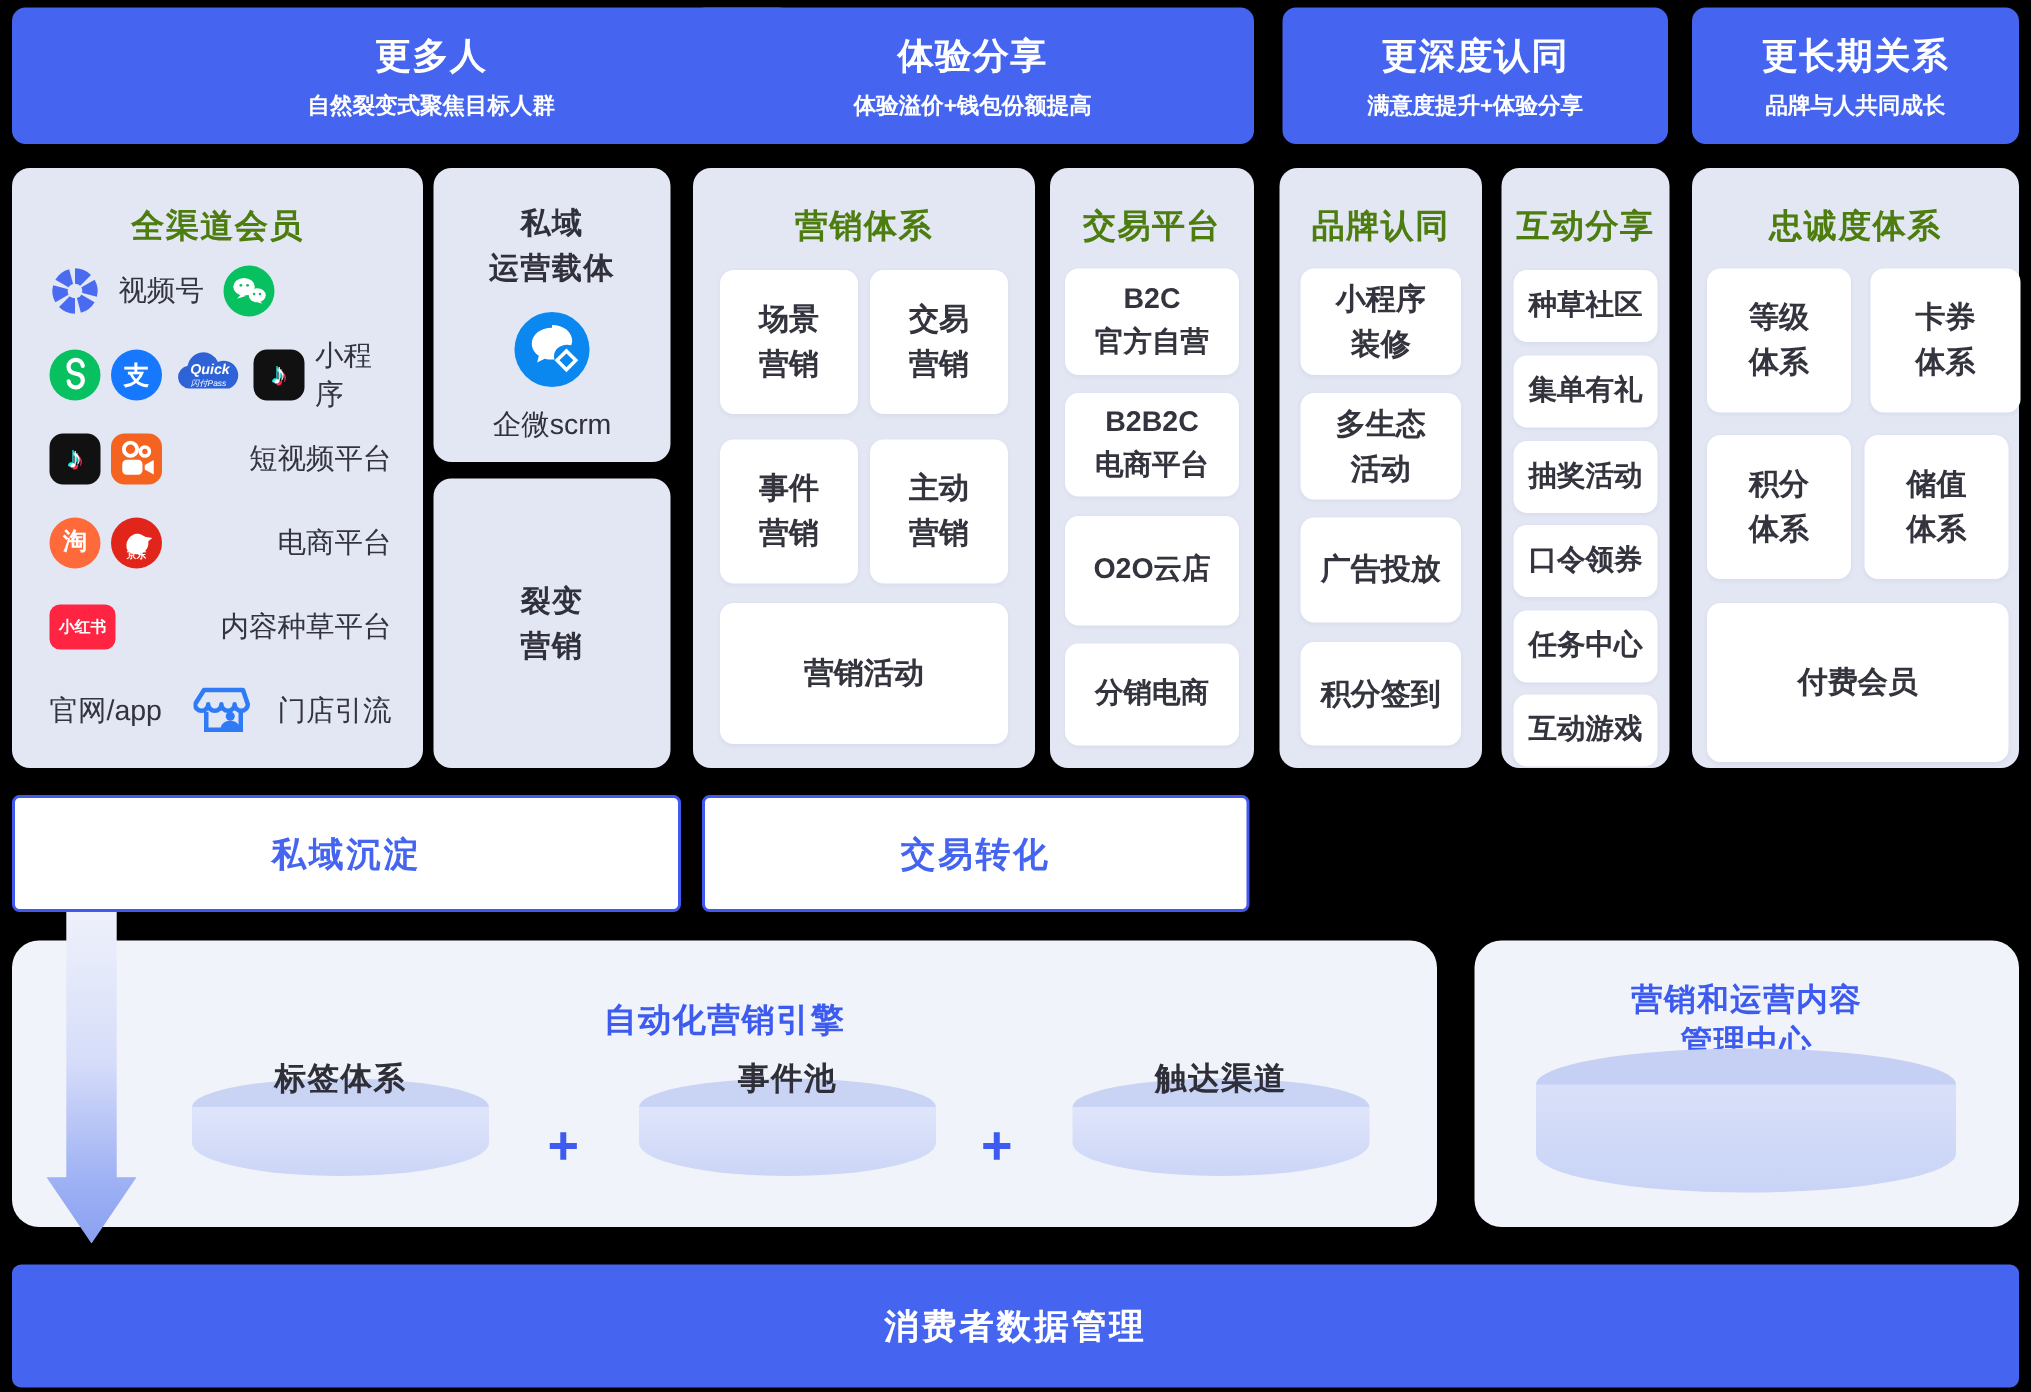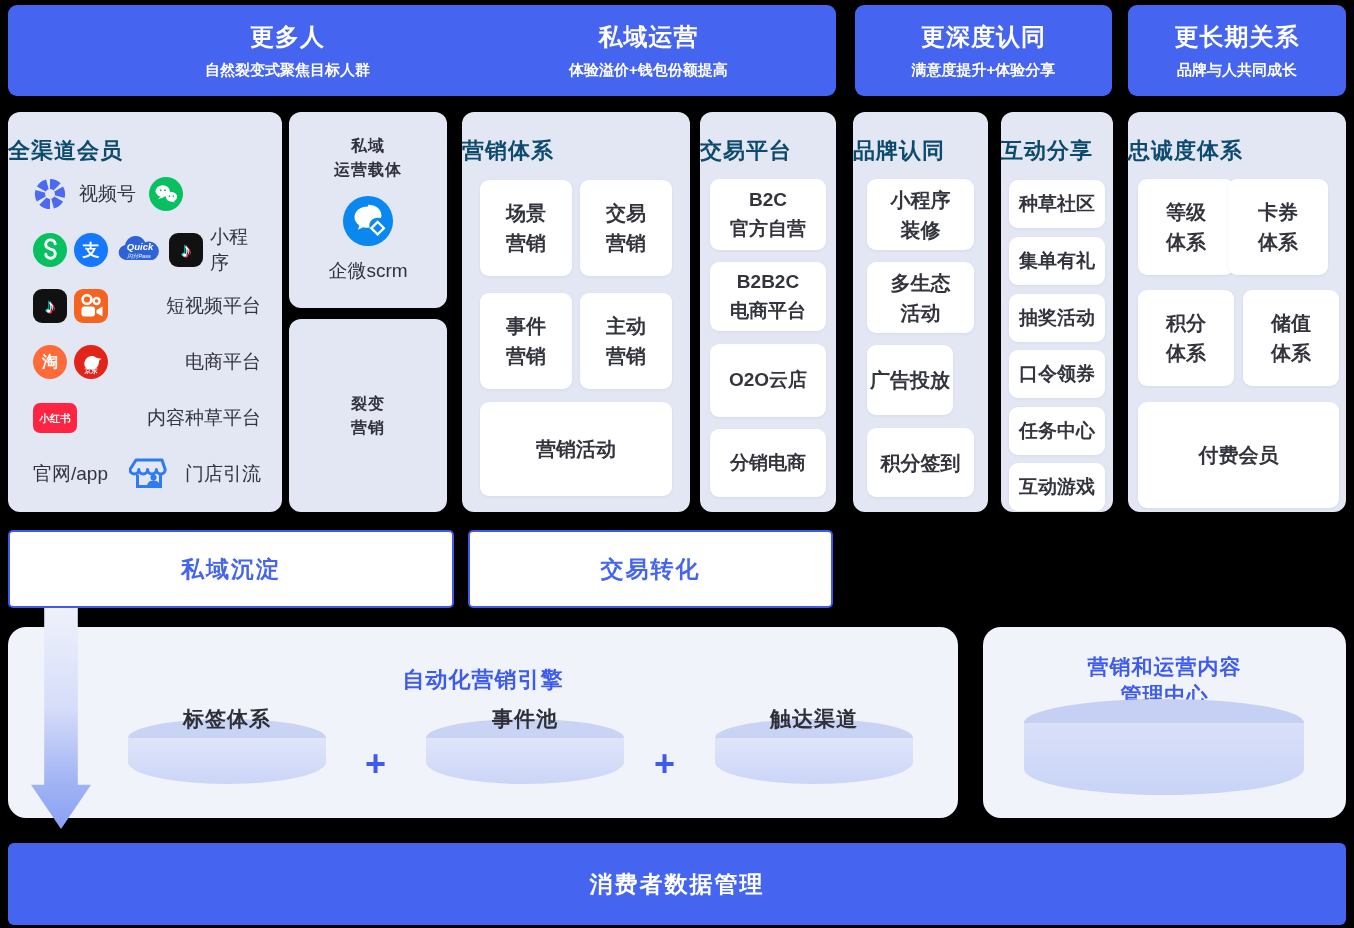--- a/index.html
+++ b/index.html
@@ -9,22 +9,22 @@
   .abs { position:absolute; }
 
   
   .hdr { background:#4565F1; border-radius:9px; color:#fff; display:flex; flex-direction:column;
          align-items:center; justify-content:center; gap:8px; }
   .hdr .t { font-size:24px; font-weight:700; letter-spacing:1px; }
   .hdr .s { font-size:15px; font-weight:600; }
 
   
   .panel { background:#E3E7F4; border-radius:12px; }
-  .ptitle { position:absolute; left:0; right:0; top:24px; text-align:left;
-            font-size:22px; font-weight:700; color:#0c4a6e; letter-spacing:1px; }
+  .ptitle { position:absolute; left:0; right:0; top:24px; text-align:center;
+            font-size:22px; font-weight:700; color:#4d7c0f; letter-spacing:1px; }
   .pre { white-space:pre-line; }
 
   .card { position:absolute; background:#fff; border-radius:9px; display:flex; align-items:center;
           justify-content:center; text-align:center; font-size:20px; font-weight:700; color:#33343E;
           line-height:1.5; white-space:pre-line; box-shadow:0 1px 3px rgba(60,70,120,.07); }
   .fs19 { font-size:19px; }
 
   
   .chanwrap { position:absolute; left:25px; right:21px; top:62px; bottom:18px;
               display:flex; flex-direction:column; justify-content:space-between; }
@@ -35,21 +35,21 @@
          justify-content:center; flex:0 0 auto; overflow:hidden; }
   .sqic { width:34px; height:34px; border-radius:9px; display:flex; align-items:center;
           justify-content:center; flex:0 0 auto; overflow:hidden; }
   .douyin { background:#111; }
   .douyin span { color:#fff; font-size:20px; font-weight:700;
                  text-shadow:-1.5px -1px 0 #25F4EE, 1.5px 1px 0 #FE2C55; }
   .icontext { font-weight:700; line-height:1; }
 
   
   .centercol { display:flex; flex-direction:column; align-items:center; }
-  .bigchin { font-size:16px; font-weight:700; color:#30313B; text-align:center; line-height:1.5;
+  .bigchin { font-size:20px; font-weight:700; color:#30313B; text-align:center; line-height:1.5;
              letter-spacing:1px; }
 
   
   .stagebox { background:#fff; border:2px solid #4159EE; border-radius:5px; display:flex;
               align-items:center; justify-content:center; color:#4565F1; font-size:23px;
               font-weight:700; letter-spacing:2px; }
 
   
   .lightbox { background:#F1F3FA; border-radius:18px; }
   .bluetitle { position:absolute; left:0; right:0; text-align:center; color:#3D5BEF;
@@ -75,21 +75,21 @@
 </head>
 <body>
 
 <div class="stage">
 
   <div class="abs hdr" style="left:8px;top:5px;width:520px;height:91px;padding-left:39px;">
     <div class="t">更多人</div>
     <div class="s">自然裂变式聚焦目标人群</div>
   </div>
   <div class="abs hdr" style="left:461px;top:5px;width:375px;height:91px;">
-    <div class="t">私域运营</div>
+    <div class="t">体验分享</div>
     <div class="s">体验溢价+钱包份额提高</div>
   </div>
   <div class="abs hdr" style="left:855px;top:5px;width:257px;height:91px;">
     <div class="t">更深度认同</div>
     <div class="s">满意度提升+体验分享</div>
   </div>
   <div class="abs hdr" style="left:1128px;top:5px;width:218px;height:91px;">
     <div class="t">更长期关系</div>
     <div class="s">品牌与人共同成长</div>
   </div>
@@ -243,39 +243,39 @@
     <div class="card fs19" style="left:10px;top:232px;width:116px;height:73px;">O2O云店</div>
     <div class="card fs19" style="left:10px;top:317px;width:116px;height:68px;">分销电商</div>
   </div>
 
   <div class="abs panel" style="left:853px;top:112px;width:135px;height:400px;">
     <div class="ptitle">品牌认同</div>
     <div class="card" style="left:14px;top:67px;width:107px;height:71px;">小程序
 装修</div>
     <div class="card" style="left:14px;top:150px;width:107px;height:71px;">多生态
 活动</div>
-    <div class="card" style="left:14px;top:233px;width:86px;height:70px;">广告投放</div>
+    <div class="card" style="left:14px;top:233px;width:107px;height:70px;">广告投放</div>
     <div class="card" style="left:14px;top:316px;width:107px;height:69px;">积分签到</div>
   </div>
 
   <div class="abs panel" style="left:1001px;top:112px;width:112px;height:400px;">
     <div class="ptitle">互动分享</div>
     <div class="card fs19" style="left:8px;top:68px;width:96px;height:48px;">种草社区</div>
     <div class="card fs19" style="left:8px;top:125px;width:96px;height:48px;">集单有礼</div>
     <div class="card fs19" style="left:8px;top:182px;width:96px;height:48px;">抽奖活动</div>
     <div class="card fs19" style="left:8px;top:238px;width:96px;height:48px;">口令领券</div>
     <div class="card fs19" style="left:8px;top:295px;width:96px;height:48px;">任务中心</div>
     <div class="card fs19" style="left:8px;top:351px;width:96px;height:48px;">互动游戏</div>
   </div>
 
   <div class="abs panel" style="left:1128px;top:112px;width:218px;height:400px;">
     <div class="ptitle">忠诚度体系</div>
     <div class="card" style="left:10px;top:67px;width:96px;height:96px;">等级
 体系</div>
-    <div class="card" style="left:100px;top:67px;width:100px;height:96px;">卡券
+    <div class="card" style="left:119px;top:67px;width:100px;height:96px;">卡券
 体系</div>
     <div class="card" style="left:10px;top:178px;width:96px;height:96px;">积分
 体系</div>
     <div class="card" style="left:115px;top:178px;width:96px;height:96px;">储值
 体系</div>
     <div class="card" style="left:10px;top:290px;width:201px;height:106px;">付费会员</div>
   </div>
 
   <div class="abs stagebox" style="left:8px;top:530px;width:446px;height:78px;">私域沉淀</div>
   <div class="abs stagebox" style="left:468px;top:530px;width:365px;height:78px;">交易转化</div>

